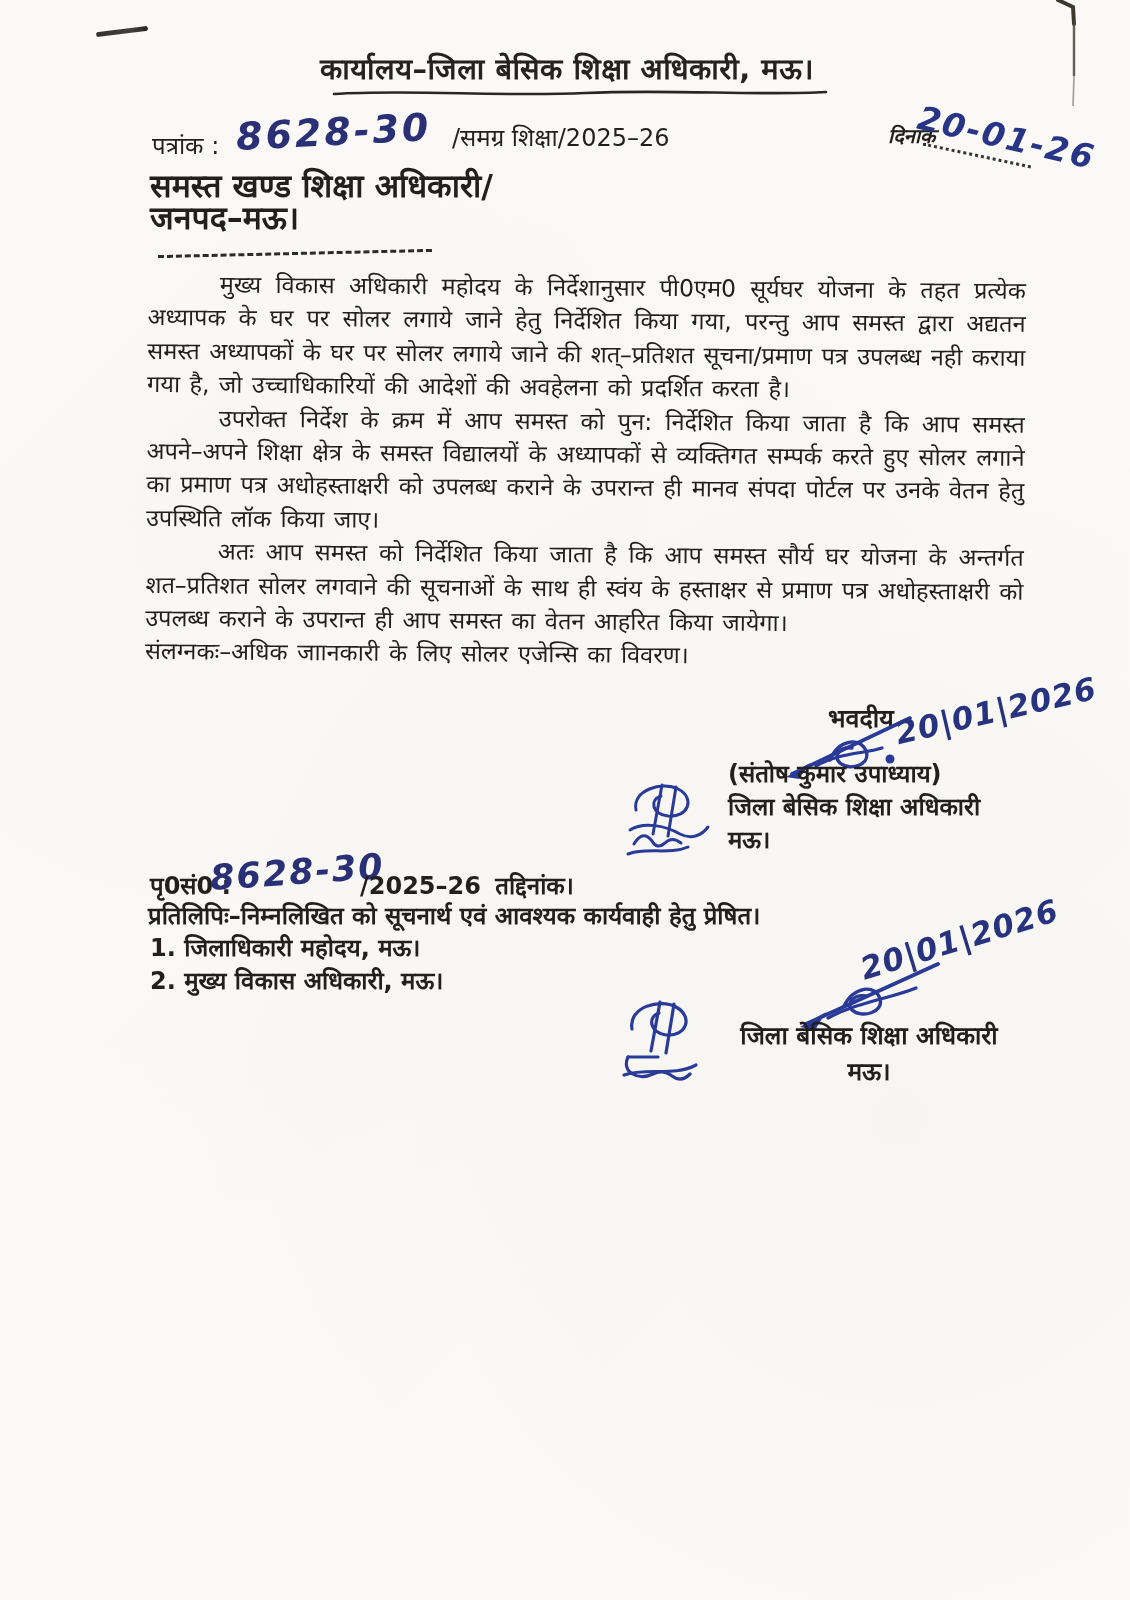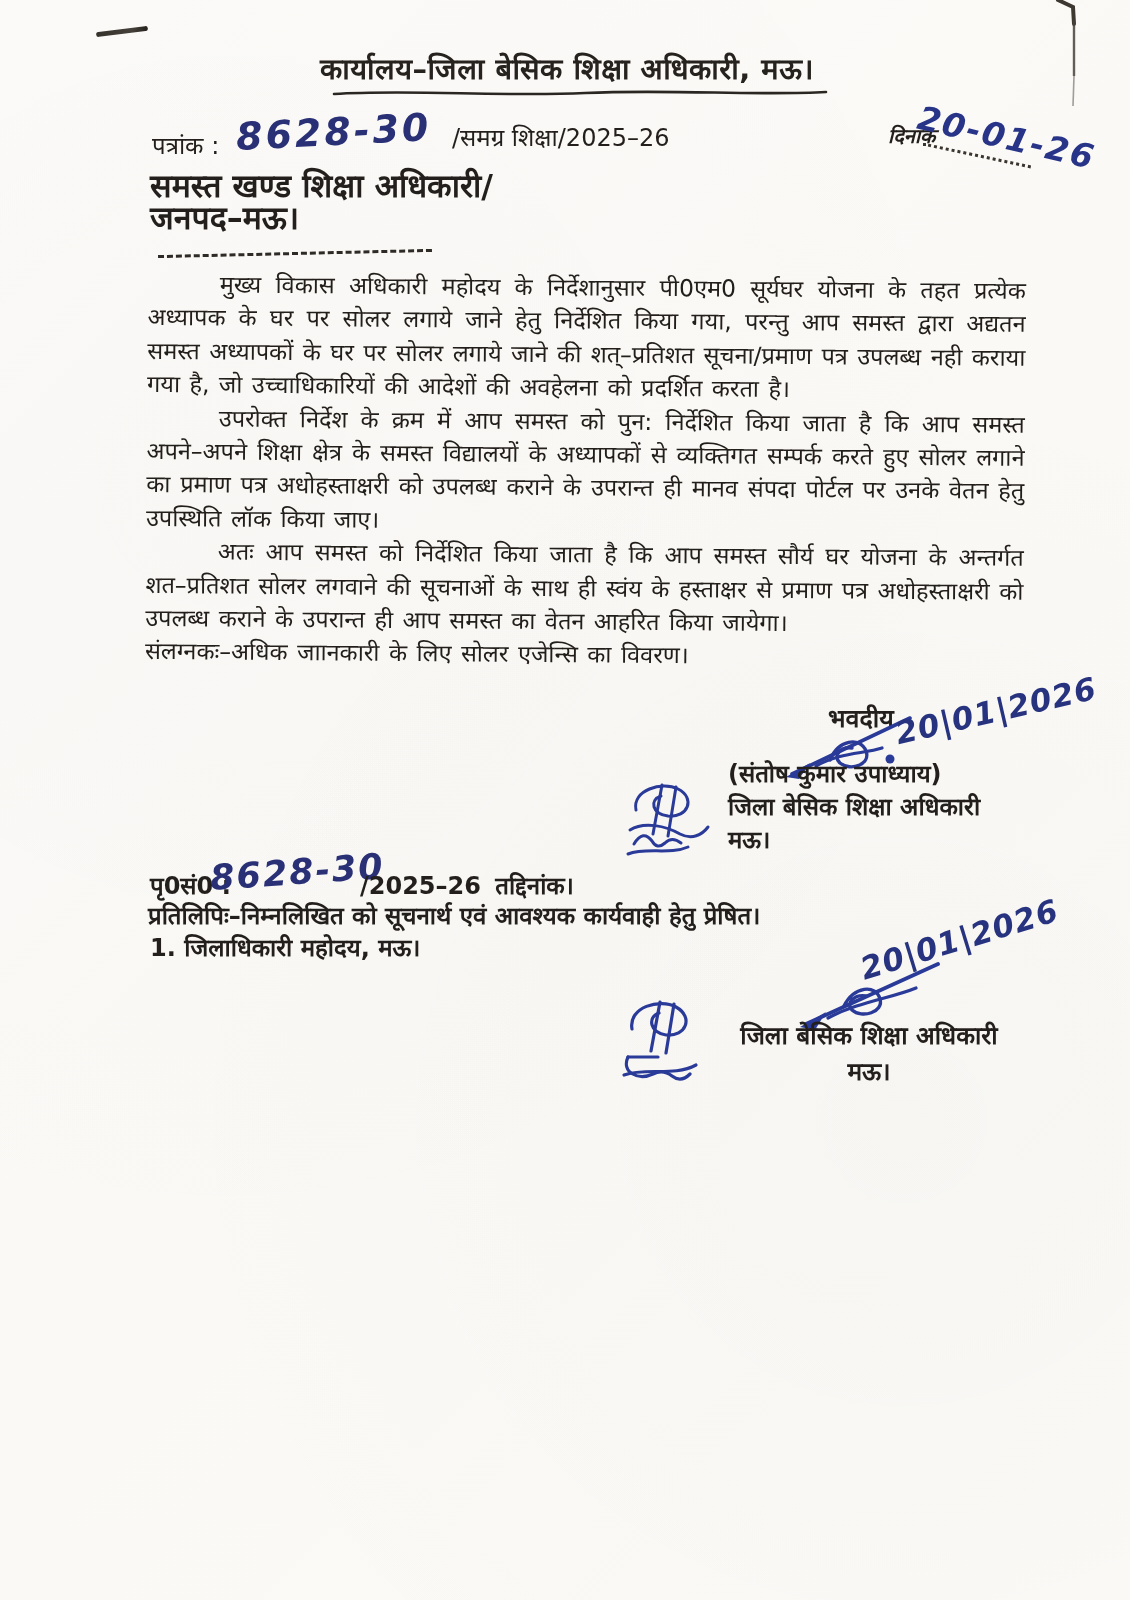--- a/index.html
+++ b/index.html
@@ -169,20 +169,21 @@
     </g>
   </svg>
 
   <div class="abs ref2-row">
     <span class="abs lbl-refno">पृ0सं0 :</span>
     <span class="abs ink ink-refno" style="color:#2a3076;">8628-30</span>
     <span class="abs ref2-suffix">/2025–26  तद्दिनांक।</span>
   </div>
   <div class="abs copy-note">प्रतिलिपिः–निम्नलिखित को सूचनार्थ एवं आवश्यक कार्यवाही हेतु प्रेषित।</div>
   <div class="abs recipient-1">1. जिलाधिकारी महोदय, मऊ।</div>
+  <div class="abs recipient-2">2. मुख्य विकास अधिकारी, मऊ।</div>
 
   <svg class="abs sig2-svg" width="200" height="90" viewBox="0 0 200 90">
     <g stroke="#2a3a98" fill="none" stroke-linecap="round">
       <path d="M18,84 L150,24" stroke-width="3.8"></path>
       <path d="M12,87 l26,-15 l-11,18 z" fill="#2a3a98" stroke="none"></path>
       <path d="M56,66 c10,-20 32,-22 36,-7 c4,13 -18,20 -28,11 c-7,-7 3,-16 14,-14" stroke-width="3.4"></path>
       <path d="M40,78 C70,62 104,58 128,48" stroke-width="3.2"></path>
     </g>
   </svg>
   <span class="abs ink ink-date-2">20|01|2026</span>

